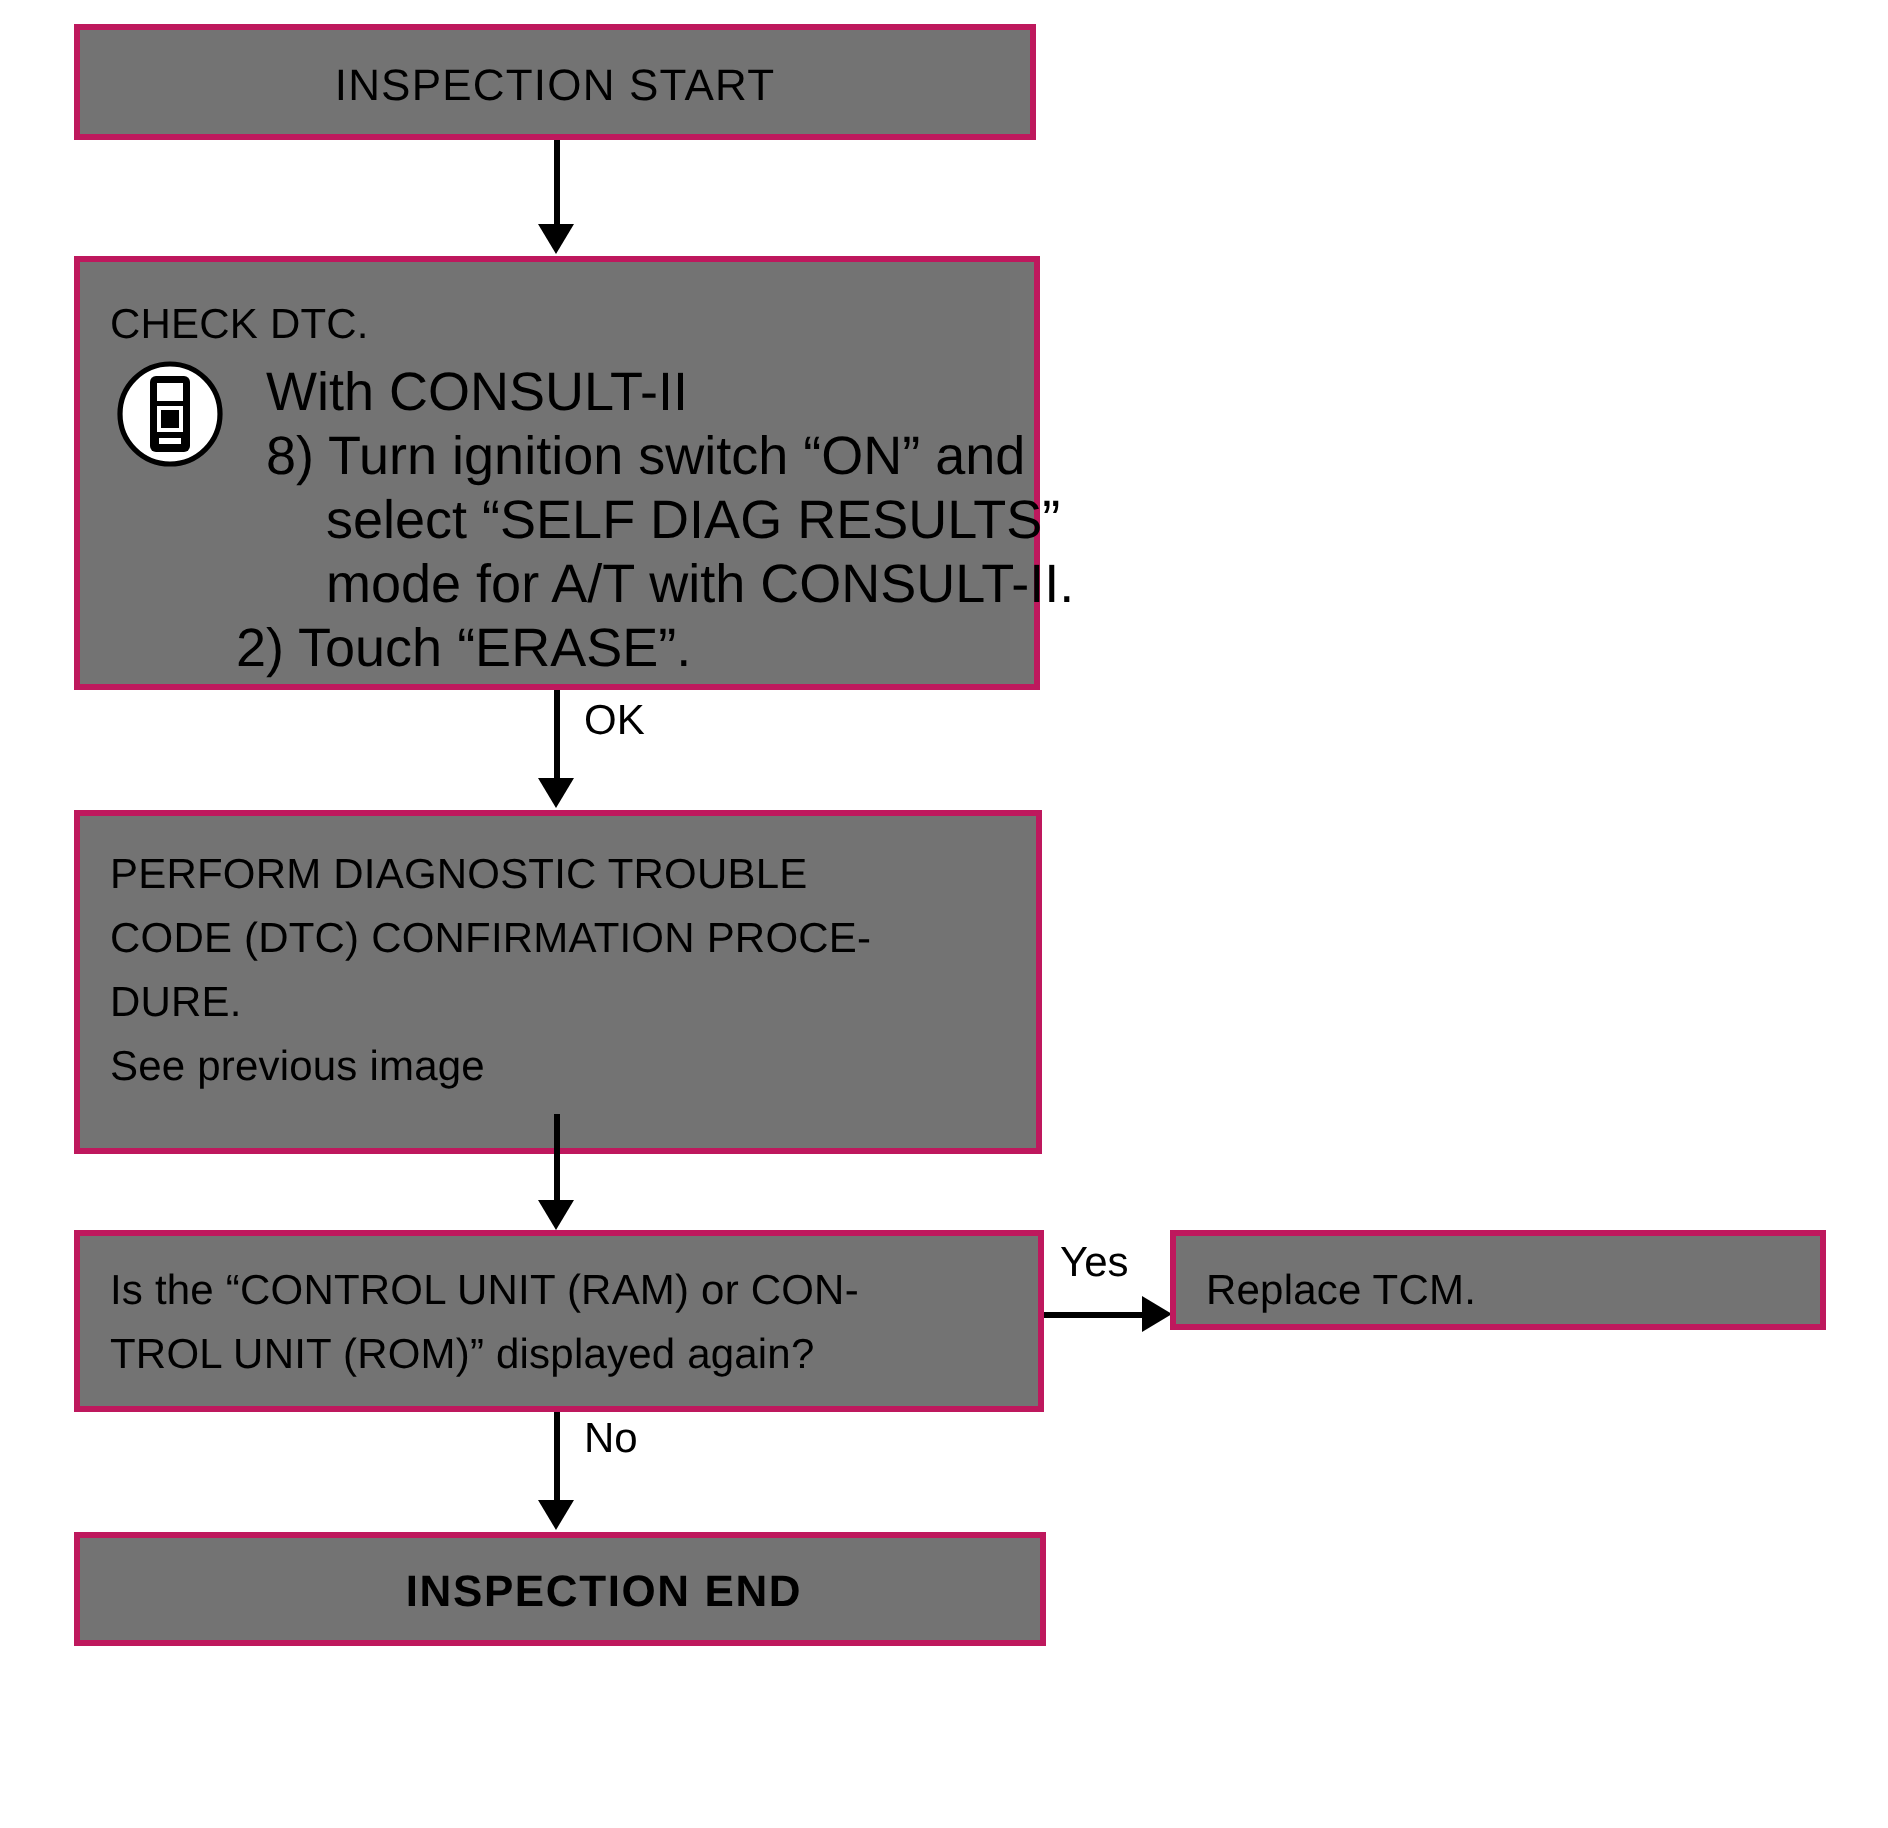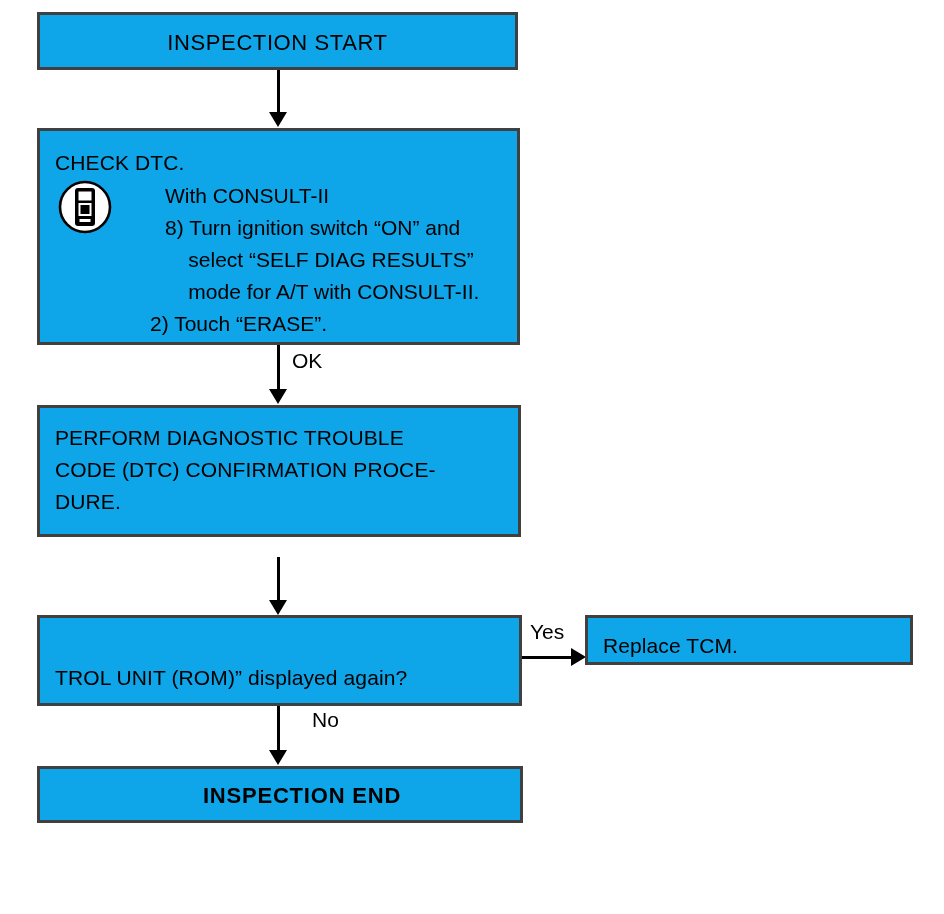--- a/index.html
+++ b/index.html
@@ -12,22 +12,22 @@
     width: 944px;
     height: 914px;
     background: #ffffff;
     font-family: "Liberation Sans", sans-serif;
     color: #000000;
     overflow: hidden;
   }
 
   .box {
     position: absolute;
-    border: 3px solid #404040;
-    background: #0ea5e9;
+    border: 3px solid #be185d;
+    background: #737373;
     box-sizing: border-box;
     text-decoration: underline;
   }
 
   .box-text {
     position: absolute;
     white-space: pre;
     line-height: 32px;
     font-size: 21px;
     letter-spacing: 0.1px;
@@ -84,23 +84,22 @@
   
   .tool-icon {
     position: absolute;
     width: 56px;
     height: 56px;
   }
 
   .list-block {
     position: absolute;
     white-space: pre;
-    font-size: 21px;
+    font-size: 27px;
     line-height: 32px;
-    margin-left: 32px;
   }
 </style>
 </head>
 <body>
 
 <div id="page">
 
   <div class="box" style="left:37px; top:12px; width:481px; height:58px;">
     <div class="centered-title" style="top:15px;">INSPECTION START</div>
   </div>
@@ -131,42 +130,44 @@
 
     <div class="list-block" style="left:93px; top:145px;">    mode for A/T with CONSULT-II.</div>
 
     <div class="list-block" style="left:78px; top:177px;">2) Touch “ERASE”.</div>
   </div>
 
   <div class="vline" style="left:277px; top:345px; height:46px;"></div>
   <div class="arrowhead-down" style="left:269px; top:389px;"></div>
   <div class="edge-label" style="left:292px; top:350px;">OK</div>
 
-  <div class="box" style="left:37px; top:405px; width:484px; height:132px;">
+  <div class="box" style="left:37px; top:405px; width:484px; height:172px;">
     <div class="box-text" style="left:15px; top:14px;">PERFORM DIAGNOSTIC TROUBLE</div>
     <div class="box-text" style="left:15px; top:46px;">CODE (DTC) CONFIRMATION PROCE-</div>
     <div class="box-text" style="left:15px; top:78px;">DURE.</div>
+    <div class="box-text" style="left:15px; top:110px;">See previous image</div>
   </div>
 
   <div class="vline" style="left:277px; top:557px; height:46px;"></div>
   <div class="arrowhead-down" style="left:269px; top:600px;"></div>
 
   <div class="box" style="left:37px; top:615px; width:485px; height:91px;">
+    <div class="box-text" style="left:15px; top:12px;">Is the “CONTROL UNIT (RAM) or CON-</div>
     <div class="box-text" style="left:15px; top:44px;">TROL UNIT (ROM)” displayed again?</div>
   </div>
 
   <div class="hline" style="left:522px; top:656px; width:51px;"></div>
   <div class="arrowhead-right" style="left:571px; top:648px;"></div>
   <div class="edge-label" style="left:530px; top:621px;text-align:right;">Yes</div>
 
   <div class="box" style="left:585px; top:615px; width:328px; height:50px;">
     <div class="box-text" style="left:15px; top:12px;">Replace TCM.</div>
   </div>
 
   <div class="vline" style="left:277px; top:706px; height:46px;"></div>
   <div class="arrowhead-down" style="left:269px; top:750px;"></div>
-  <div class="edge-label" style="left:292px; top:709px;margin-left:20px;">No</div>
+  <div class="edge-label" style="left:292px; top:709px;">No</div>
 
   <div class="box" style="left:37px; top:766px; width:486px; height:57px;">
     <div class="centered-title bold-title" style="top:14px;padding-left:44px;">INSPECTION END</div>
   </div>
 
 </div>
 
 </body></html>

